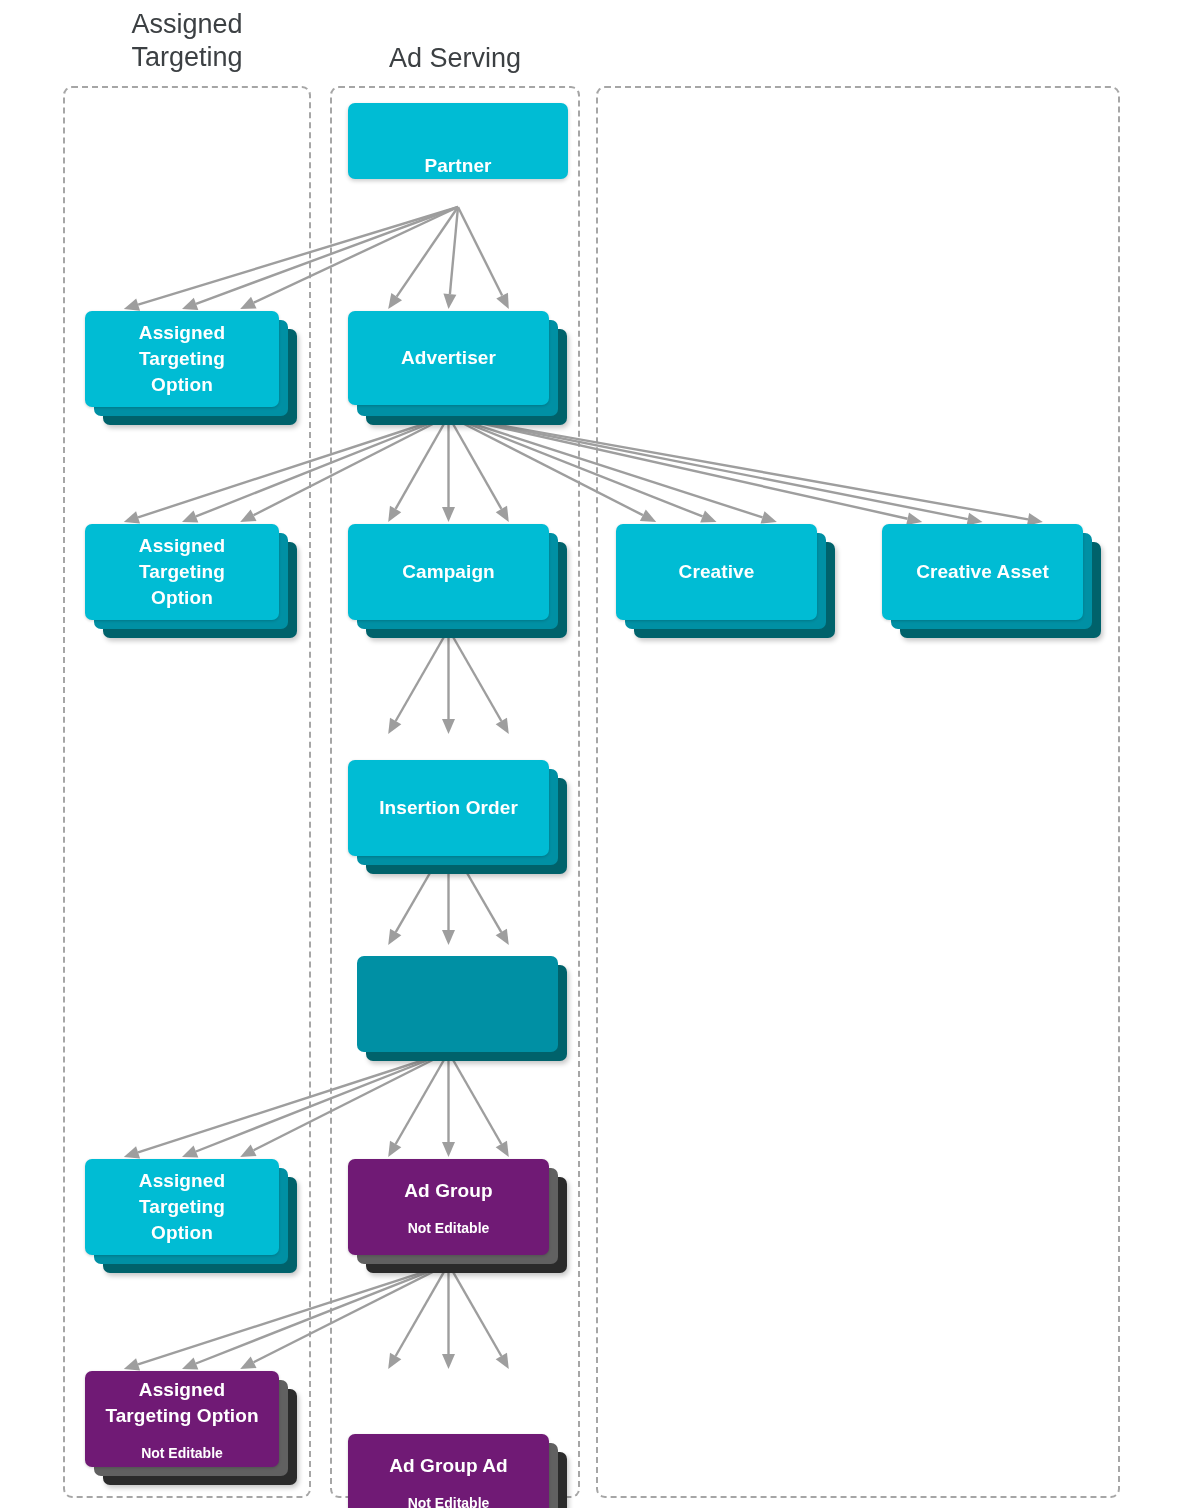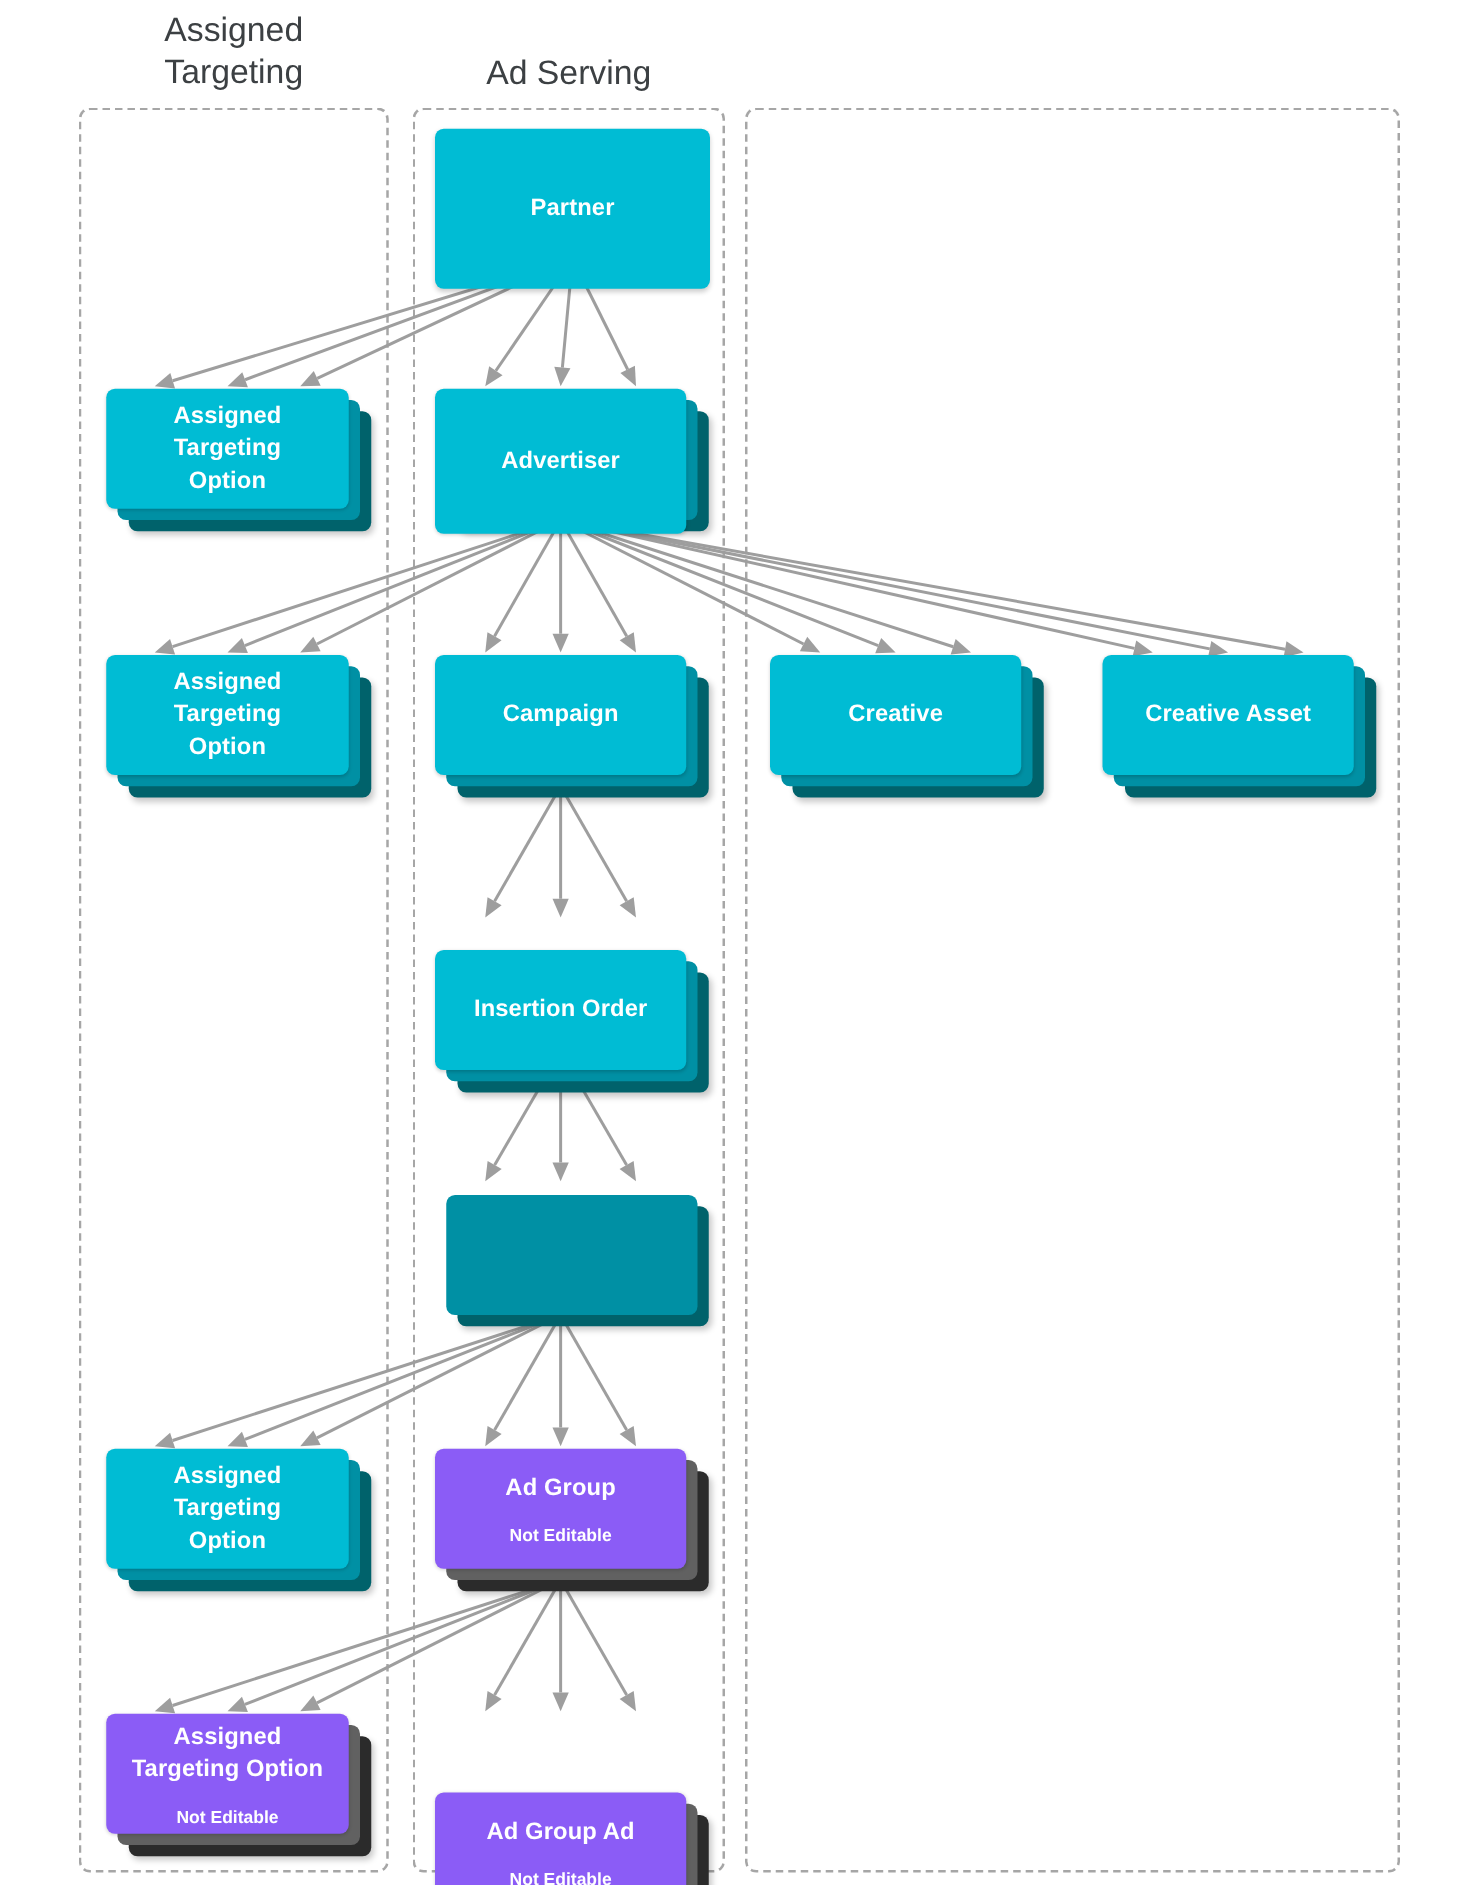--- a/index.html
+++ b/index.html
@@ -77,21 +77,21 @@
   }
 
   
   .node.cyan .layer.back  { background: #00626b; box-shadow: 2px 3px 5px rgba(0,0,0,0.22); }
   .node.cyan .layer.mid   { background: #0090a4; }
   .node.cyan .layer.front { background: #00bcd4; }
 
   
   .node.gray .layer.back  { background: #2b2b2b; box-shadow: 2px 3px 5px rgba(0,0,0,0.22); }
   .node.gray .layer.mid   { background: #616161; }
-  .node.gray .layer.front { background: #8b5cf6; }
+  .node.gray .layer.front { background: #701a75; }
 
   
   .node.single .layer.front { box-shadow: 0 2px 4px rgba(0,0,0,0.20); }
 
   .node-label {
     color: #ffffff;
     font-weight: bold;
     font-size: 19px;
     line-height: 1.38;
     text-align: center;
@@ -191,37 +191,37 @@
       <line x1="448.5" y1="1264" x2="395.6700832413869" y2="1355.992392365744" stroke="#9e9e9e" stroke-width="2.4"></line>
       <polygon points="388.2,1369 390.0334532665427,1352.7553562944763 401.3067132162311,1359.2294284370118" fill="#9e9e9e"></polygon>
       <line x1="448.5" y1="1264" x2="448.5" y2="1354" stroke="#9e9e9e" stroke-width="2.4"></line>
       <polygon points="448.5,1369 442,1354 455,1354" fill="#9e9e9e"></polygon>
       <line x1="448.5" y1="1264" x2="501.3299167586131" y2="1355.992392365744" stroke="#9e9e9e" stroke-width="2.4"></line>
       <polygon points="508.8,1369 495.6932867837689,1359.2294284370118 506.9665467334573,1352.7553562944763" fill="#9e9e9e"></polygon>
     </svg>
 
   <div id="node-layer">
       <div class="node cyan single" style="left: 348px; top: 103px; width: 220px; height: 104px;">
-        <div class="layer front" style="width: 220px; height: 128px;">
+        <div class="layer front" style="width: 220px; height: 76px; justify-content: flex-end;">
           <div class="node-label">Partner</div>
         </div>
       </div>
       <div class="node cyan" style="left: 85px; top: 311px; width: 212px; height: 114px;">
         <div class="layer back" style="width: 194px; height: 96px;"></div>
         <div class="layer mid" style="width: 194px; height: 96px;"></div>
         <div class="layer front" style="width: 194px; height: 96px;">
           <div class="node-label">Assigned
 Targeting
 Option</div>
         </div>
       </div>
       <div class="node cyan" style="left: 348px; top: 311px; width: 219px; height: 114px;">
         <div class="layer back" style="width: 201px; height: 96px;"></div>
         <div class="layer mid" style="width: 201px; height: 96px;"></div>
-        <div class="layer front" style="width: 201px; height: 116px;">
+        <div class="layer front" style="width: 201px; height: 94px;">
           <div class="node-label">Advertiser</div>
         </div>
       </div>
       <div class="node cyan" style="left: 85px; top: 524px; width: 212px; height: 114px;">
         <div class="layer back" style="width: 194px; height: 96px;"></div>
         <div class="layer mid" style="width: 194px; height: 96px;"></div>
         <div class="layer front" style="width: 194px; height: 96px;">
           <div class="node-label">Assigned
 Targeting
 Option</div>

